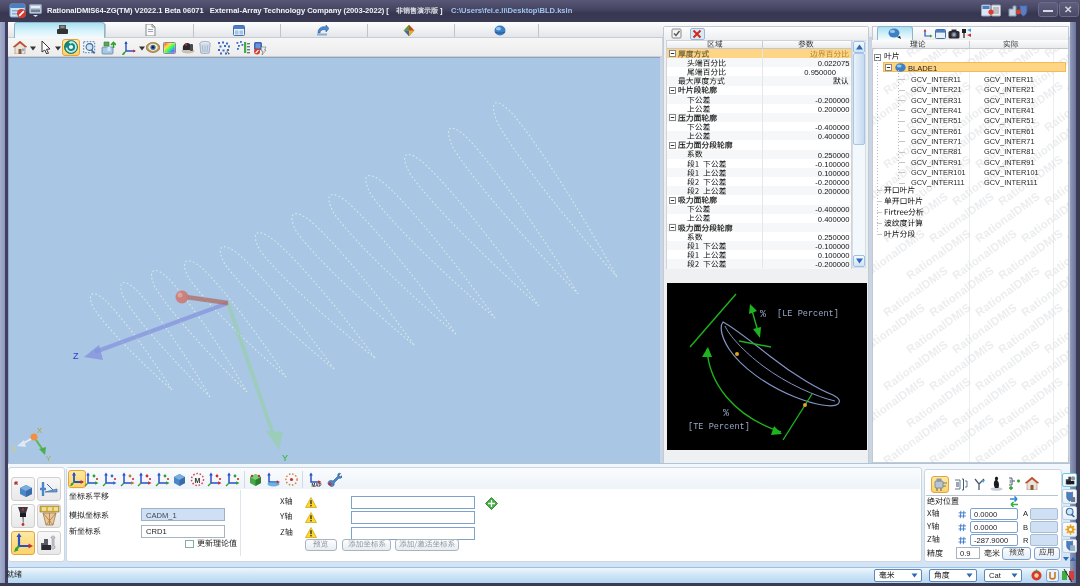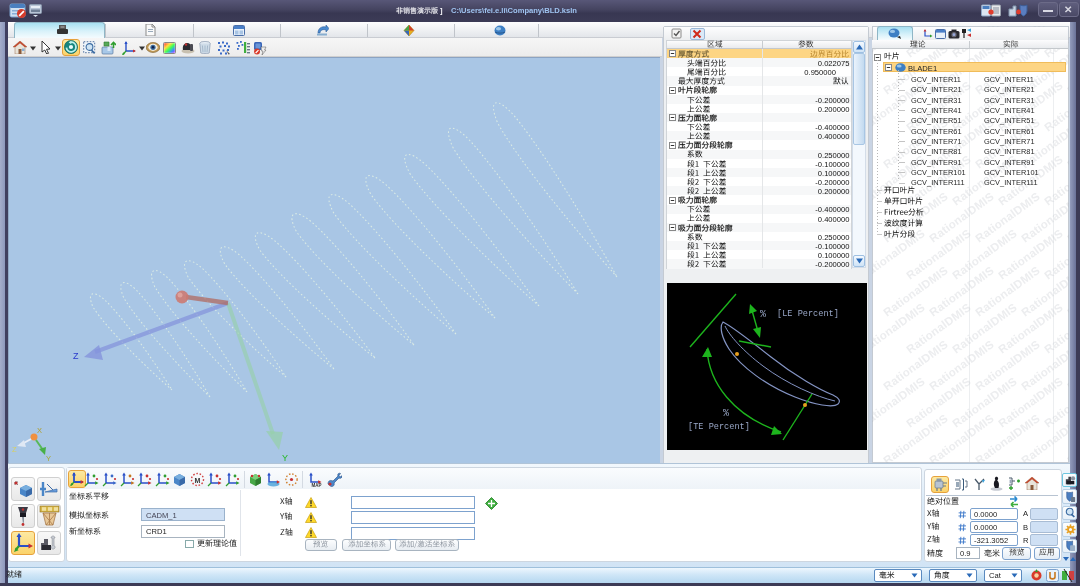--- a/index.html
+++ b/index.html
@@ -19,32 +19,33 @@
       <rect x="3" y="10" width="8" height="1.5" fill="#88aed6"></rect>
 <circle cx="12.5" cy="10.5" r="4.5" fill="#d43a2a"></circle>
       <rect x="9.2" y="9.7" width="6.6" height="1.7" fill="#fff" transform="rotate(-45 12.5 10.5)"></rect>
 </svg>
     <svg class="abs" style="left:29px;top:4px" width="13" height="13" viewBox="0 0 13 13">
 <rect x="0.5" y="0.5" width="12" height="9" rx="1" fill="#b8c4d6" stroke="#8a98ad"></rect>
 <rect x="2" y="2" width="9" height="2" fill="#e8eef6"></rect>
       <rect x="2" y="5.5" width="9" height="2.5" fill="#6f7f96"></rect>
 <path d="M4 11 L9 11 L6.5 13 Z" fill="#d8e2ee"></path>
 </svg>
+    <div style="position:absolute;left:47px;top:6.2px;font:700 7.6px 'Liberation Sans',sans-serif;color:#f2f2f6;letter-spacing:-0.05px;white-space:nowrap;">RationalDMIS64-ZG(TM) V2022.1 Beta 06071&nbsp;&nbsp; External-Array Technology Company (2003-2022) [</div>
     <svg style="position:absolute;left:396.0px;top:7.0px;overflow:visible" width="42.0" height="8.1">
       <g fill="#f2f2f6" stroke="#f2f2f6" stroke-width="36" transform="translate(0,6.16) scale(0.007000,-0.007000)">
         <use href="#g975E" x="0"></use>
         <use href="#g9500" x="1000"></use>
         <use href="#g552E" x="2000"></use>
         <use href="#g6F14" x="3000"></use>
         <use href="#g793A" x="4000"></use>
         <use href="#g7248" x="5000"></use>
       </g>
     </svg>
     <div style="position:absolute;left:440px;top:6.2px;font:700 7.6px 'Liberation Sans',sans-serif;color:#f2f2f6;letter-spacing:0;white-space:nowrap;">]</div>
-    <div style="position:absolute;left:451px;top:6.2px;font:700 7.6px 'Liberation Sans',sans-serif;color:#9fc3f0;letter-spacing:-0.02px;white-space:nowrap;">C:\Users\fei.e.li\Company\BLD.ksln</div>
+    <div style="position:absolute;left:451px;top:6.2px;font:700 7.6px 'Liberation Sans',sans-serif;color:#9fc3f0;letter-spacing:-0.02px;white-space:nowrap;">C:\Users\fei.e.li\Desktop\BLD.ksln</div>
     <svg class="abs" style="left:981px;top:4px" width="20" height="14" viewBox="0 0 20 14">
 <rect x="0.5" y="1" width="9" height="11" rx="1" fill="#dce6f2" stroke="#8fa6c4"></rect>
       <rect x="1.5" y="2" width="7" height="3" fill="#4a7fc0"></rect>
 <rect x="10.5" y="1" width="9" height="11" rx="1" fill="#e8e8ea" stroke="#9aa2ae"></rect>
       <rect x="12" y="3" width="6" height="7" fill="#b8bcc4"></rect>
 <circle cx="10" cy="8" r="2.6" fill="#e03c2c"></circle>
 </svg>
     <svg class="abs" style="left:1008px;top:3px" width="20" height="15" viewBox="0 0 20 15">
 <path d="M1 13 L1 6 L5 6 L5 3 L8 3 L8 13 Z" fill="#c8d4e2" stroke="#8296ae"></path>
 <path d="M12 2 C15 3 17 3 19 2 L19 8 C19 11 16 13 15.5 13 C15 13 12 11 12 8 Z" fill="#5a7ec0" stroke="#3d5c94"></path>
@@ -1145,21 +1146,21 @@
     <svg style="position:absolute;left:927.0px;top:535.1px;overflow:visible" width="12.8" height="9.3">
       <g fill="#222" transform="translate(0,7.04) scale(0.008000,-0.008000)">
         <use href="#g005A" x="0"></use>
         <use href="#g8F74" x="603"></use>
       </g>
     </svg>
     <svg class="abs" style="left:958px;top:535.9px" width="9" height="9" viewBox="0 0 11 10">
 <path d="M3.5 0.5 L2.8 9.5 M7.2 0.5 L6.5 9.5 M0.8 3 L9.8 3 M0.6 6.8 L9.6 6.8" stroke="#3a76c8" stroke-width="1.1"></path>
     </svg>
     <div style="position:absolute;left:970px;top:533.9px;width:48px;height:12.2px;background:#fff;border:1px solid #7da2ce;border-radius:2px"></div>
-    <div style="position:absolute;left:974px;top:535.9px;font:400 7.6px 'Liberation Sans',sans-serif;color:#222;letter-spacing:0;white-space:nowrap;">-321.3052</div>
+    <div style="position:absolute;left:974px;top:535.9px;font:400 7.6px 'Liberation Sans',sans-serif;color:#222;letter-spacing:0;white-space:nowrap;">-287.9000</div>
     <div style="position:absolute;left:1023px;top:535.6999999999999px;font:400 7.6px 'Liberation Sans',sans-serif;color:#222;letter-spacing:0;white-space:nowrap;">R</div>
     <div style="position:absolute;left:1030px;top:533.9px;width:28px;height:12.2px;background:#cfe0f4;border:1px solid #a8bcd4;border-radius:2px"></div>
     <svg style="position:absolute;left:927.0px;top:549.0px;overflow:visible" width="16.0" height="9.3">
       <g fill="#222" transform="translate(0,7.04) scale(0.008000,-0.008000)">
         <use href="#g7CBE" x="0"></use>
         <use href="#g5EA6" x="1000"></use>
       </g>
     </svg>
     <div style="position:absolute;left:956px;top:547px;width:24px;height:12px;background:#fff;border:1px solid #a8b4c0"></div>
     <div style="position:absolute;left:960px;top:548.8px;font:400 7.6px 'Liberation Sans',sans-serif;color:#222;letter-spacing:0;white-space:nowrap;">0.9</div>

